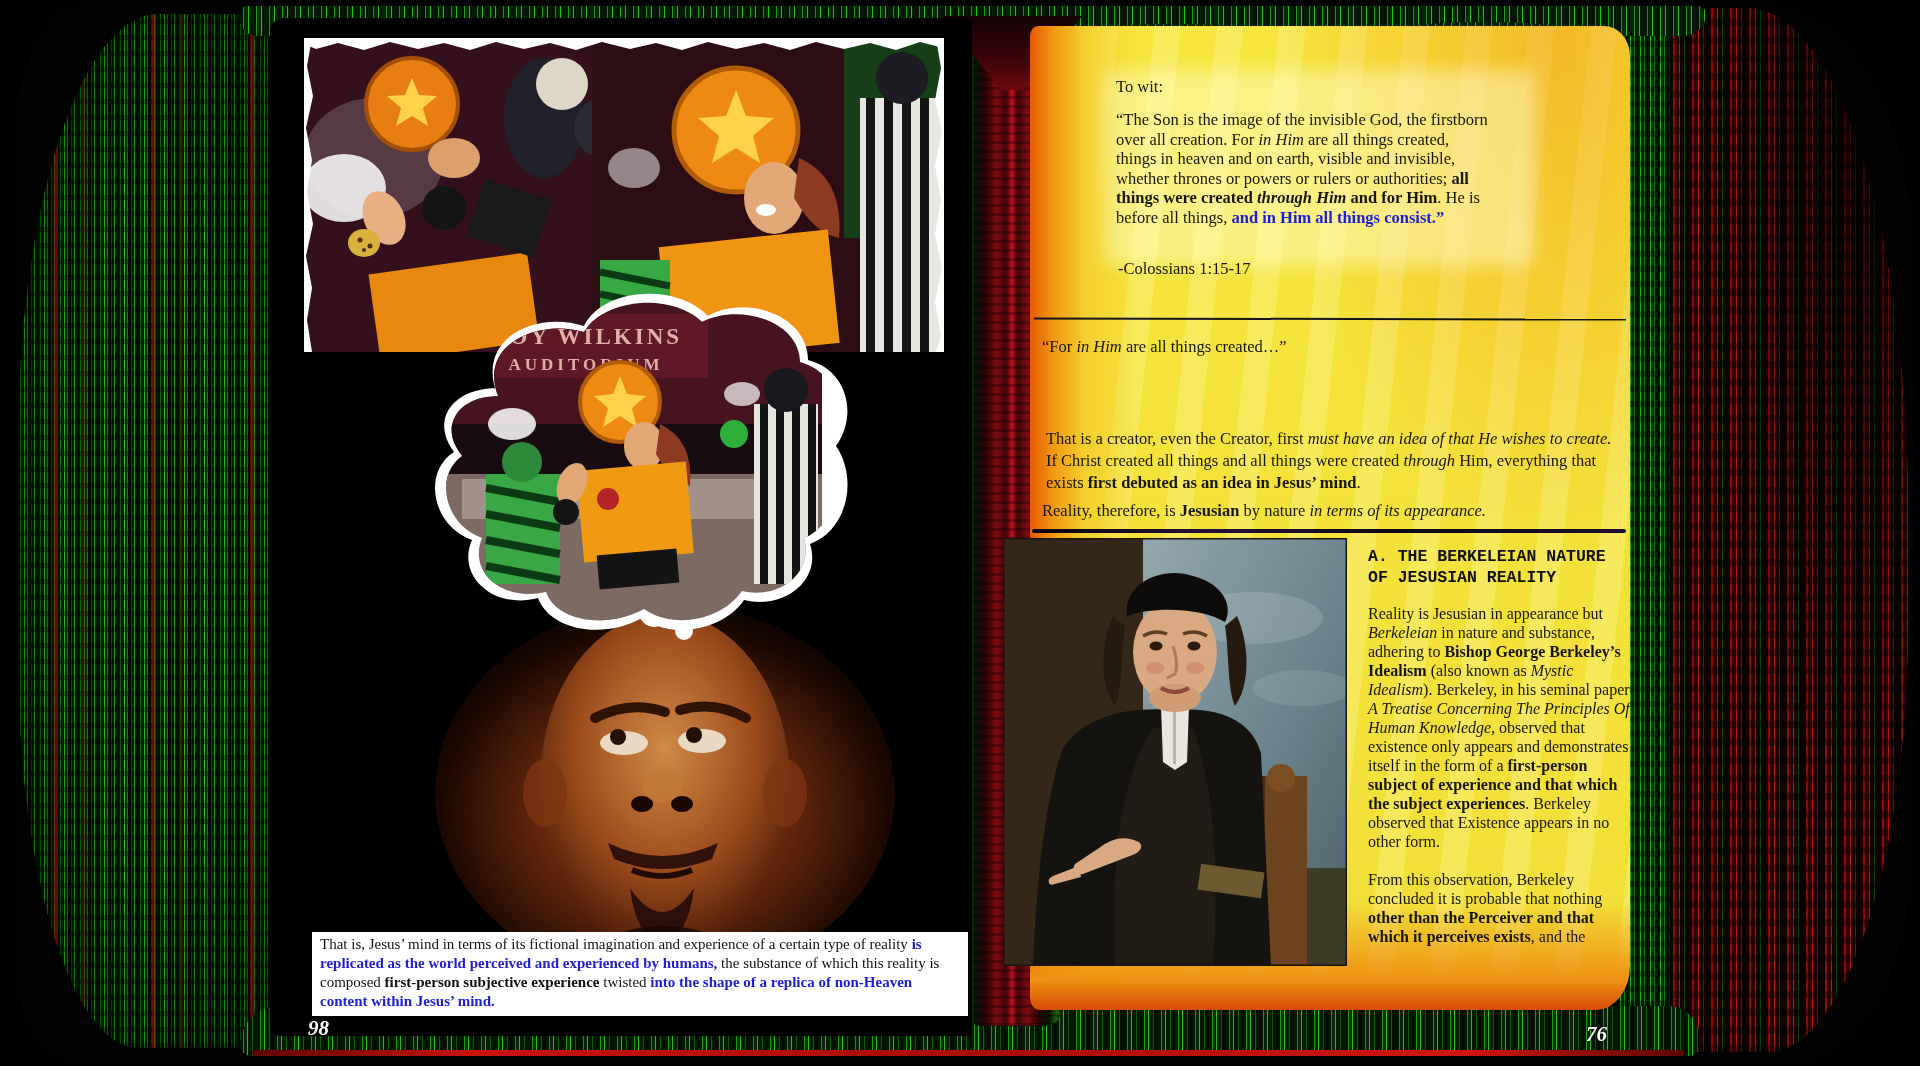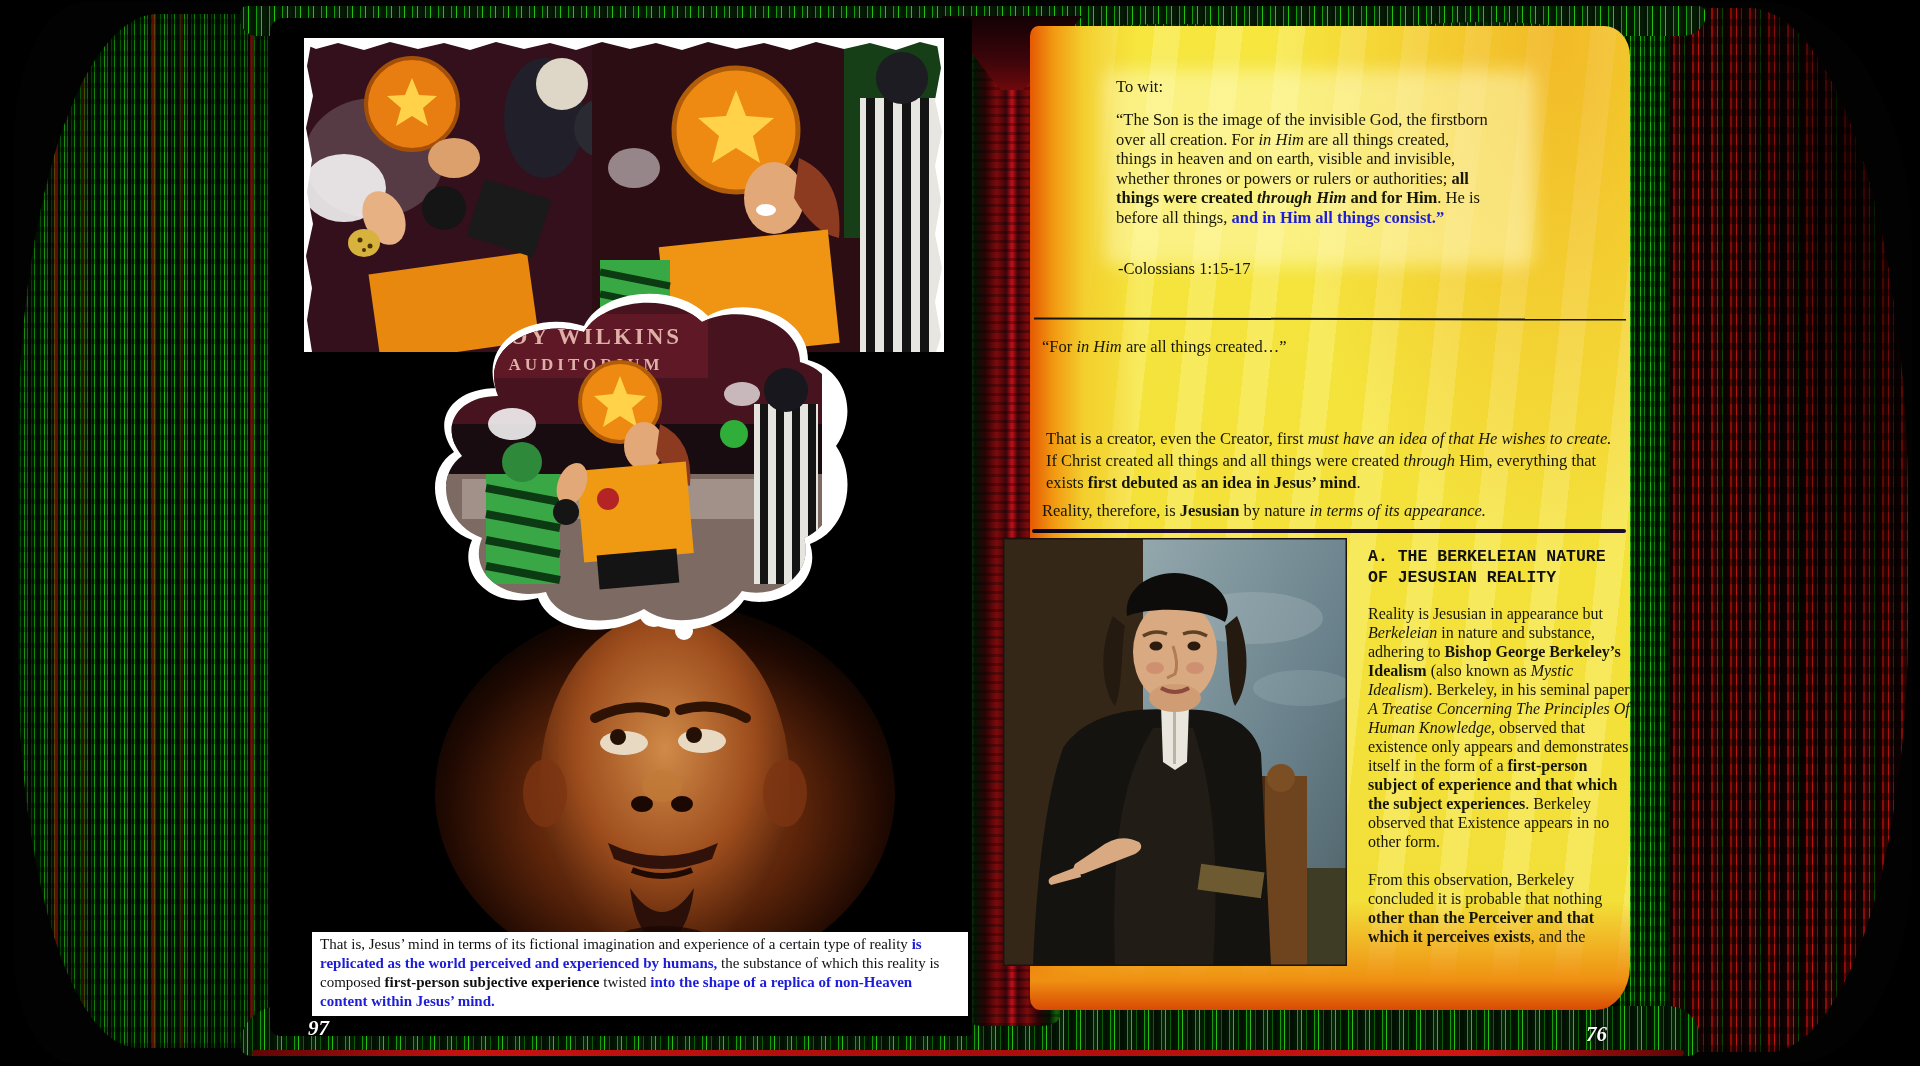--- a/index.html
+++ b/index.html
@@ -344,16 +344,16 @@
       <div class="heading">A. THE BERKELEIAN NATURE OF JESUSIAN REALITY</div>
       <div style="margin-top:16px;">
         <span>Reality is Jesusian in appearance but </span><span class="i">Berkeleian</span><span> in nature and substance, adhering to </span><span class="b">Bishop George Berkeley’s Idealism</span><span> (also known as </span><span class="i">Mystic Idealism</span><span>).  Berkeley, in his seminal paper </span><span class="i">A Treatise Concerning The Principles Of Human Knowledge,</span><span> observed that existence only appears and demonstrates itself in the form of a </span><span class="b">first-person subject of experience and that which the subject experiences</span><span>.  Berkeley observed that Existence appears in no other form.</span>
       </div>
       <div style="margin-top:19px;">
         <span>From this observation, Berkeley concluded it is probable that nothing </span><span class="b">other than the Perceiver and that which it perceives exists</span><span>, and the</span>
       </div>
     </div>
   </div>
 
-  <div class="pagenum" style="left:294px;top:1014px;">97</div>
+  <div class="pagenum" style="left:294px;top:1014px;">98</div>
   <div class="pagenum" style="left:1572px;top:1020px;font-family:Liberation Serif, serif;">76</div>
 
 </div>
 
 </body></html>

